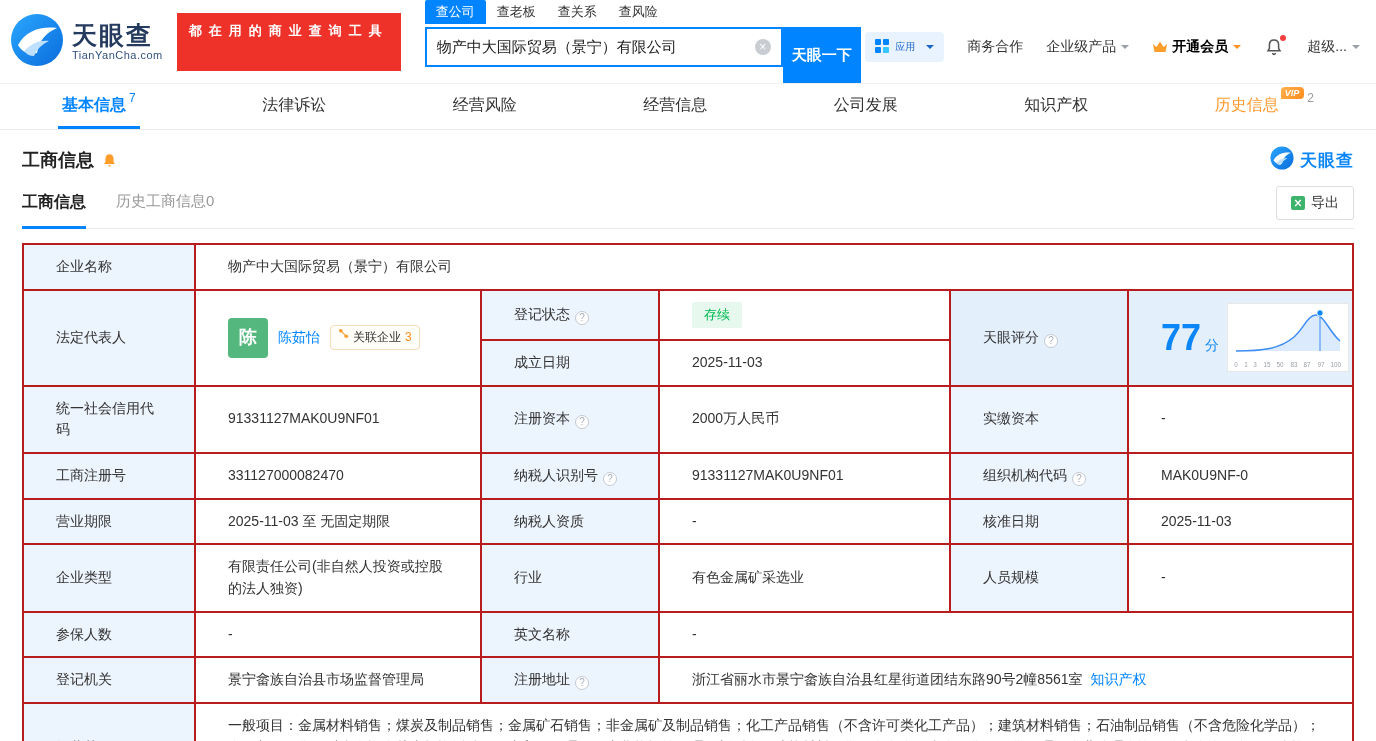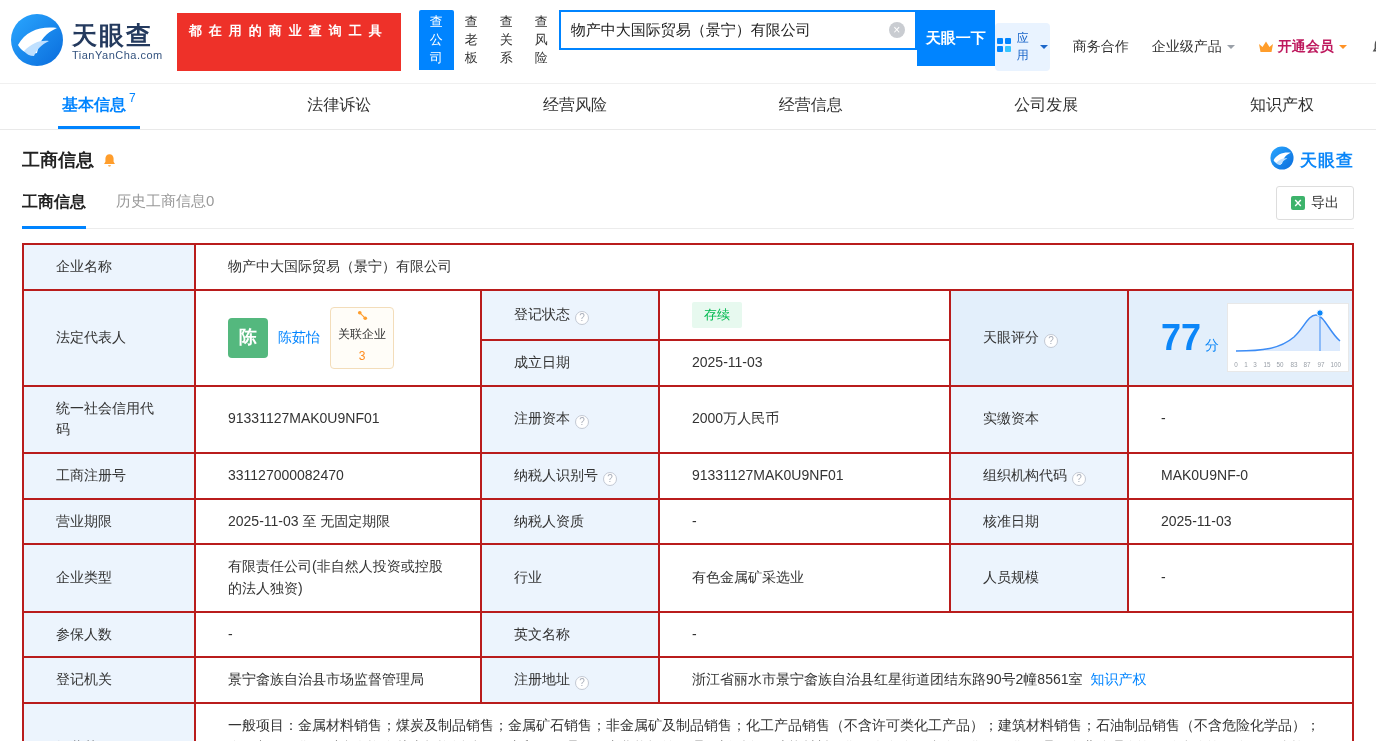--- a/index.html
+++ b/index.html
@@ -9,34 +9,34 @@
 
   
   .topbar { height:84px; display:flex; align-items:center; padding:0 16px 0 10px; border-bottom:1px solid #f0f0f0; }
   .logo { display:flex; align-items:center; gap:8px; cursor:pointer; }
   .logo-cn { font-size:25px; font-weight:bold; color:#243a5e; letter-spacing:2px; line-height:1.1; }
   .logo-en { font-size:11px; color:#33527e; letter-spacing:0.5px; }
   .promo { margin-left:14px; background:#ee3129; color:#fff; padding:7px 12px; height:58px; display:flex; flex-direction:row; justify-content:center; }
   .promo-line1 { font-size:13px; font-weight:bold; letter-spacing:7px; line-height:22px; white-space:nowrap; }
   .promo-line2 { font-size:13.5px; font-weight:bold; letter-spacing:0.5px; line-height:22px; white-space:nowrap; }
 
-  .search-area { margin-left:18px; display:flex; }
+  .search-area { margin-left:24px; display:flex; flex-direction:column; }
   .search-tabs { display:flex; align-items:center; margin-bottom:3px; }
   .stab { font-size:13px; color:#333; padding:3px 11px; cursor:pointer; }
   .stab.active { background:#0084ff; color:#fff; border-radius:2px 2px 0 0; }
   .search-box { display:flex; }
   .input-wrap { width:358px; height:40px; border:2px solid #0084ff; background:#fff; display:flex; align-items:center; }
   .search-input { flex:1; border:none; outline:none; font-size:15px; color:#222; padding:0 8px 0 10px; font-family:inherit; }
   .clear-icon { width:16px; height:16px; border-radius:50%; background:#c9ccd1; color:#fff; font-size:12px; line-height:16px; text-align:center; margin-right:10px; cursor:pointer; }
   .search-btn { width:78px; height:56px; background:#0084ff; color:#fff; border:none; font-size:15px; font-weight:bold; cursor:pointer; font-family:inherit; }
 
   .header-right { margin-left:auto; display:flex; align-items:center; gap:23px; padding-top:10px; }
-  .apps-entry { display:flex; align-items:center; gap:6px; background:#e9f3ff; border-radius:4px; padding:7px 2px; color:#1b66c9; font-size:12px; cursor:pointer; }
+  .apps-entry { display:flex; align-items:center; gap:6px; background:#e9f3ff; border-radius:4px; padding:7px 10px; color:#1b66c9; font-size:10px; cursor:pointer; }
   .hr-item { display:flex; align-items:center; font-size:14px; color:#333; cursor:pointer; white-space:nowrap; }
-  .hr-item.vip { color:#be185d; font-weight:bold; }
+  .hr-item.vip { color:#000000; font-weight:bold; }
   .caret { display:inline-block; border:4px solid transparent; border-top-color:#9aa0a8; margin-left:5px; transform:translateY(2px); }
   .caret.blue { border-top-color:#1b66c9; }
   .caret.orange { border-top-color:#ff9225; }
   .bell-wrap { position:relative; cursor:pointer; display:flex; align-items:center; }
   .bell-dot { position:absolute; top:-2px; right:-2px; width:6px; height:6px; background:#f53f3f; border-radius:50%; }
 
   
   .main-tabs { height:46px; display:flex; justify-content:space-between; align-items:stretch; padding:0 58px; border-bottom:1px solid #e9e9e9; background:#fff; }
   .mtab { display:flex; align-items:center; font-size:16px; color:#333; cursor:pointer; border-bottom:3px solid transparent; padding:0 4px; position:relative; }
   .mtab.active { color:#0084ff; font-weight:bold; border-bottom-color:#0084ff; }
@@ -63,21 +63,21 @@
 
   
   .info-table { width:100%; border-collapse:collapse; table-layout:fixed; margin-top:14px; }
   .info-table td { border:2px solid #b91c1c; font-size:14px; color:#333; padding:11px 32px; line-height:1.55; vertical-align:middle; word-break:break-all; }
   td.lbl { background:#ecf4fd; }
   td.score-bg { background:#e3effb; }
   .help { display:inline-flex; width:14px; height:14px; border:1px solid #c3c9d4; color:#a8aeba; border-radius:50%; font-size:10px; align-items:center; justify-content:center; margin-left:5px; vertical-align:-2px; cursor:pointer; background:#fff; }
   .rep-cell { display:flex; align-items:center; gap:10px; }
   .avatar { width:40px; height:40px; background:#54b87e; border-radius:4px; color:#fff; font-size:18px; font-weight:bold; display:flex; align-items:center; justify-content:center; cursor:pointer; flex:0 0 40px; }
   .rep-name { color:#0084ff; cursor:pointer; }
-  .related-badge { display:inline-flex; align-items:center; gap:4px; border:1px solid #f3ddba; border-radius:4px; padding:2px 7px; font-size:12px; color:#333; cursor:pointer; background:#fffdf8;flex-direction:column; }
+  .related-badge { display:inline-flex; gap:4px; border:1px solid #f3ddba; border-radius:4px; padding:2px 7px; font-size:12px; color:#333; cursor:pointer; background:#fffdf8; }
   .related-count { color:#ff8c1f; }
   .status-badge { display:inline-block; background:#e7f9ef; color:#00b950; font-size:13px; padding:3px 12px; border-radius:2px; }
   .link-blue { color:#0084ff; cursor:pointer; margin-left:8px; white-space:nowrap; }
   .scope-text { text-align:justify; }
 
   .score-flex { display:flex; align-items:center; justify-content:flex-start; gap:8px; }
   .score-num { font-size:36px; font-weight:bold; color:#0b86f8; }
   .score-unit { font-size:14px; color:#0b86f8; }
   .score-chart { background:#fff; border:1px solid #e8e8e8; padding:3px 4px 1px; width:122px; }
   .axis { display:flex; justify-content:space-between; padding:0 2px; }
@@ -182,20 +182,25 @@
       <span>经营风险</span>
     </div>
     <div class="mtab">
       <span>经营信息</span>
     </div>
     <div class="mtab">
       <span>公司发展</span>
     </div>
     <div class="mtab">
       <span>知识产权</span>
+    </div>
+    <div class="mtab history">
+      <span>历史信息</span>
+      <span class="vip-badge">VIP</span>
+      <span class="cnt gray">2</span>
     </div>
   </nav>
 
   <main class="content">
 
     <div class="section-head">
       <div class="section-title-wrap">
         <h2 class="section-title">工商信息</h2>
         <span class="bell-orange">
           <svg width="17" height="17" viewBox="0 0 20 20">

